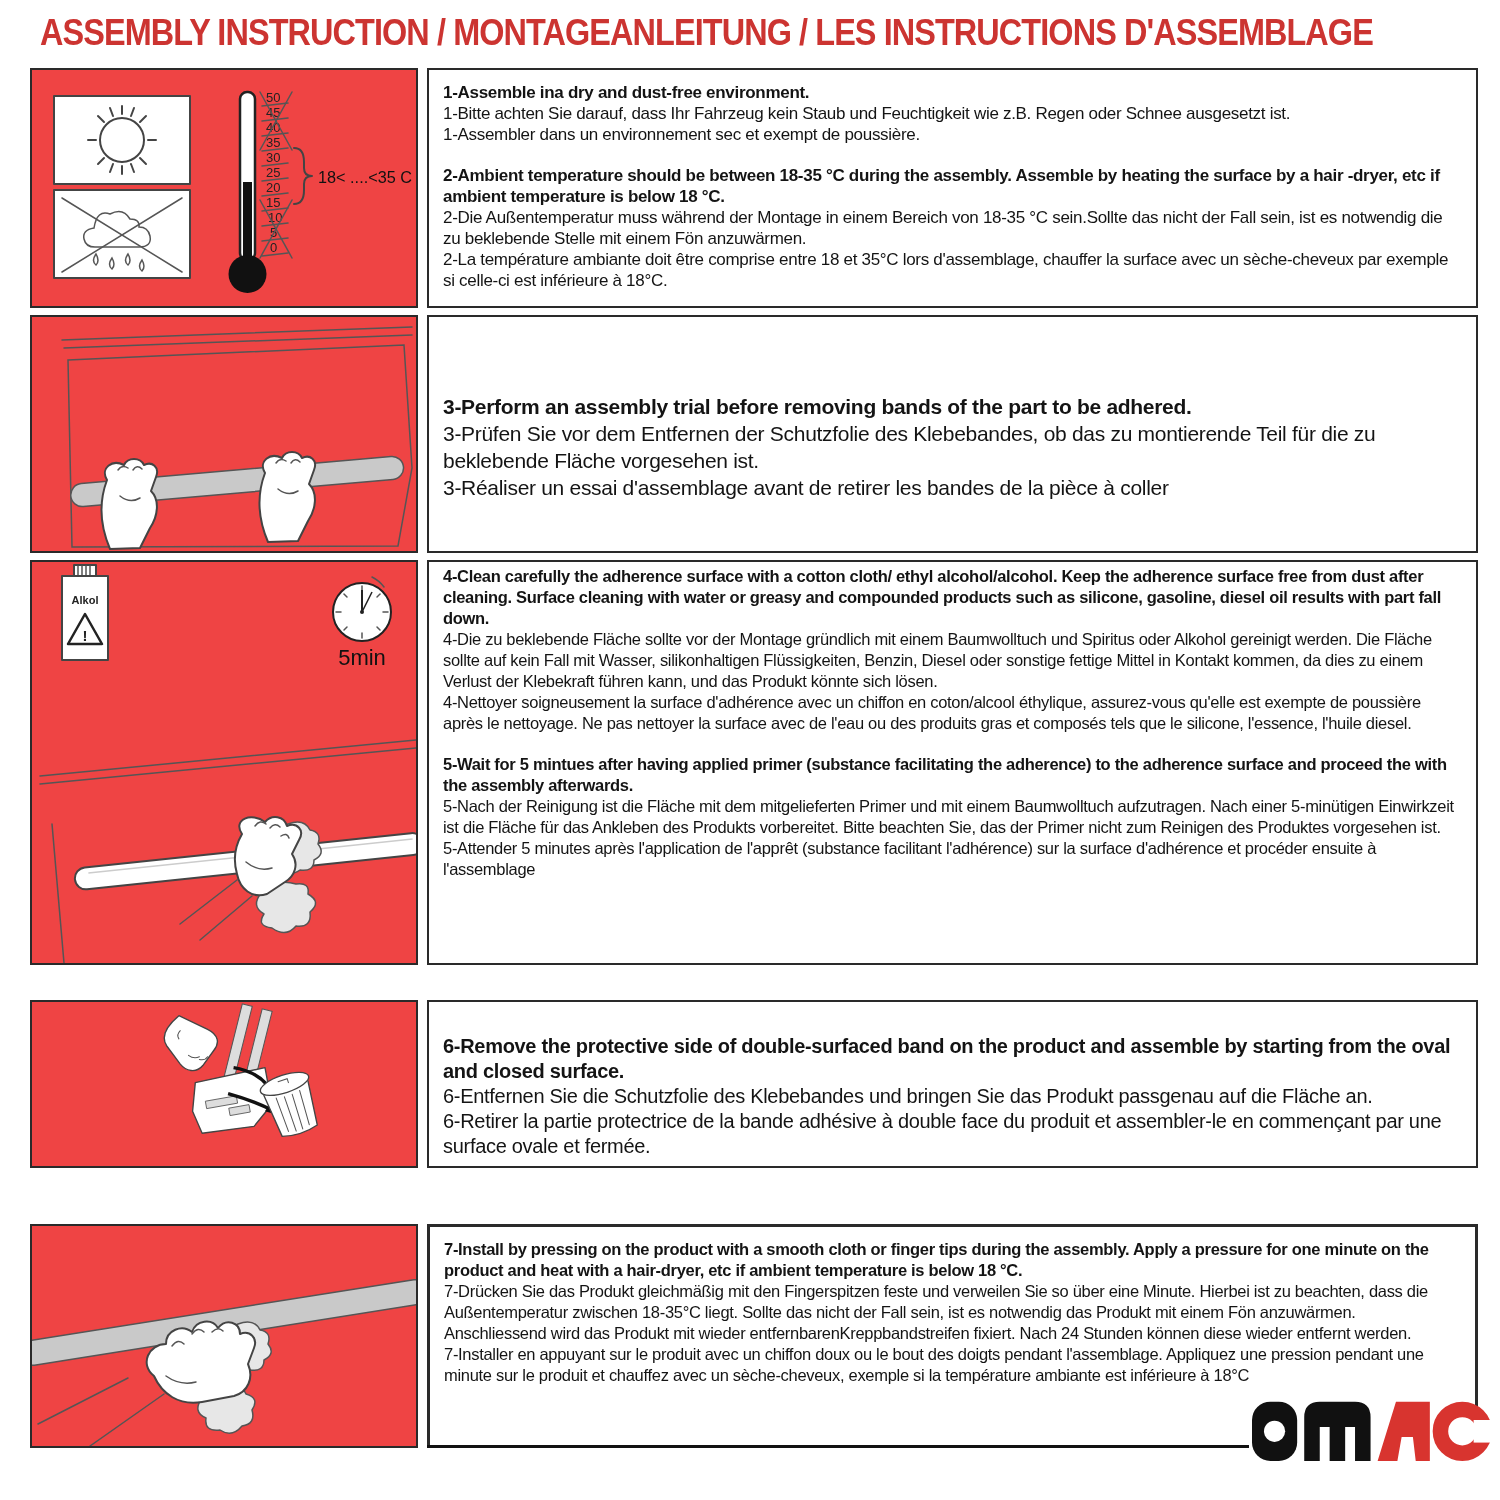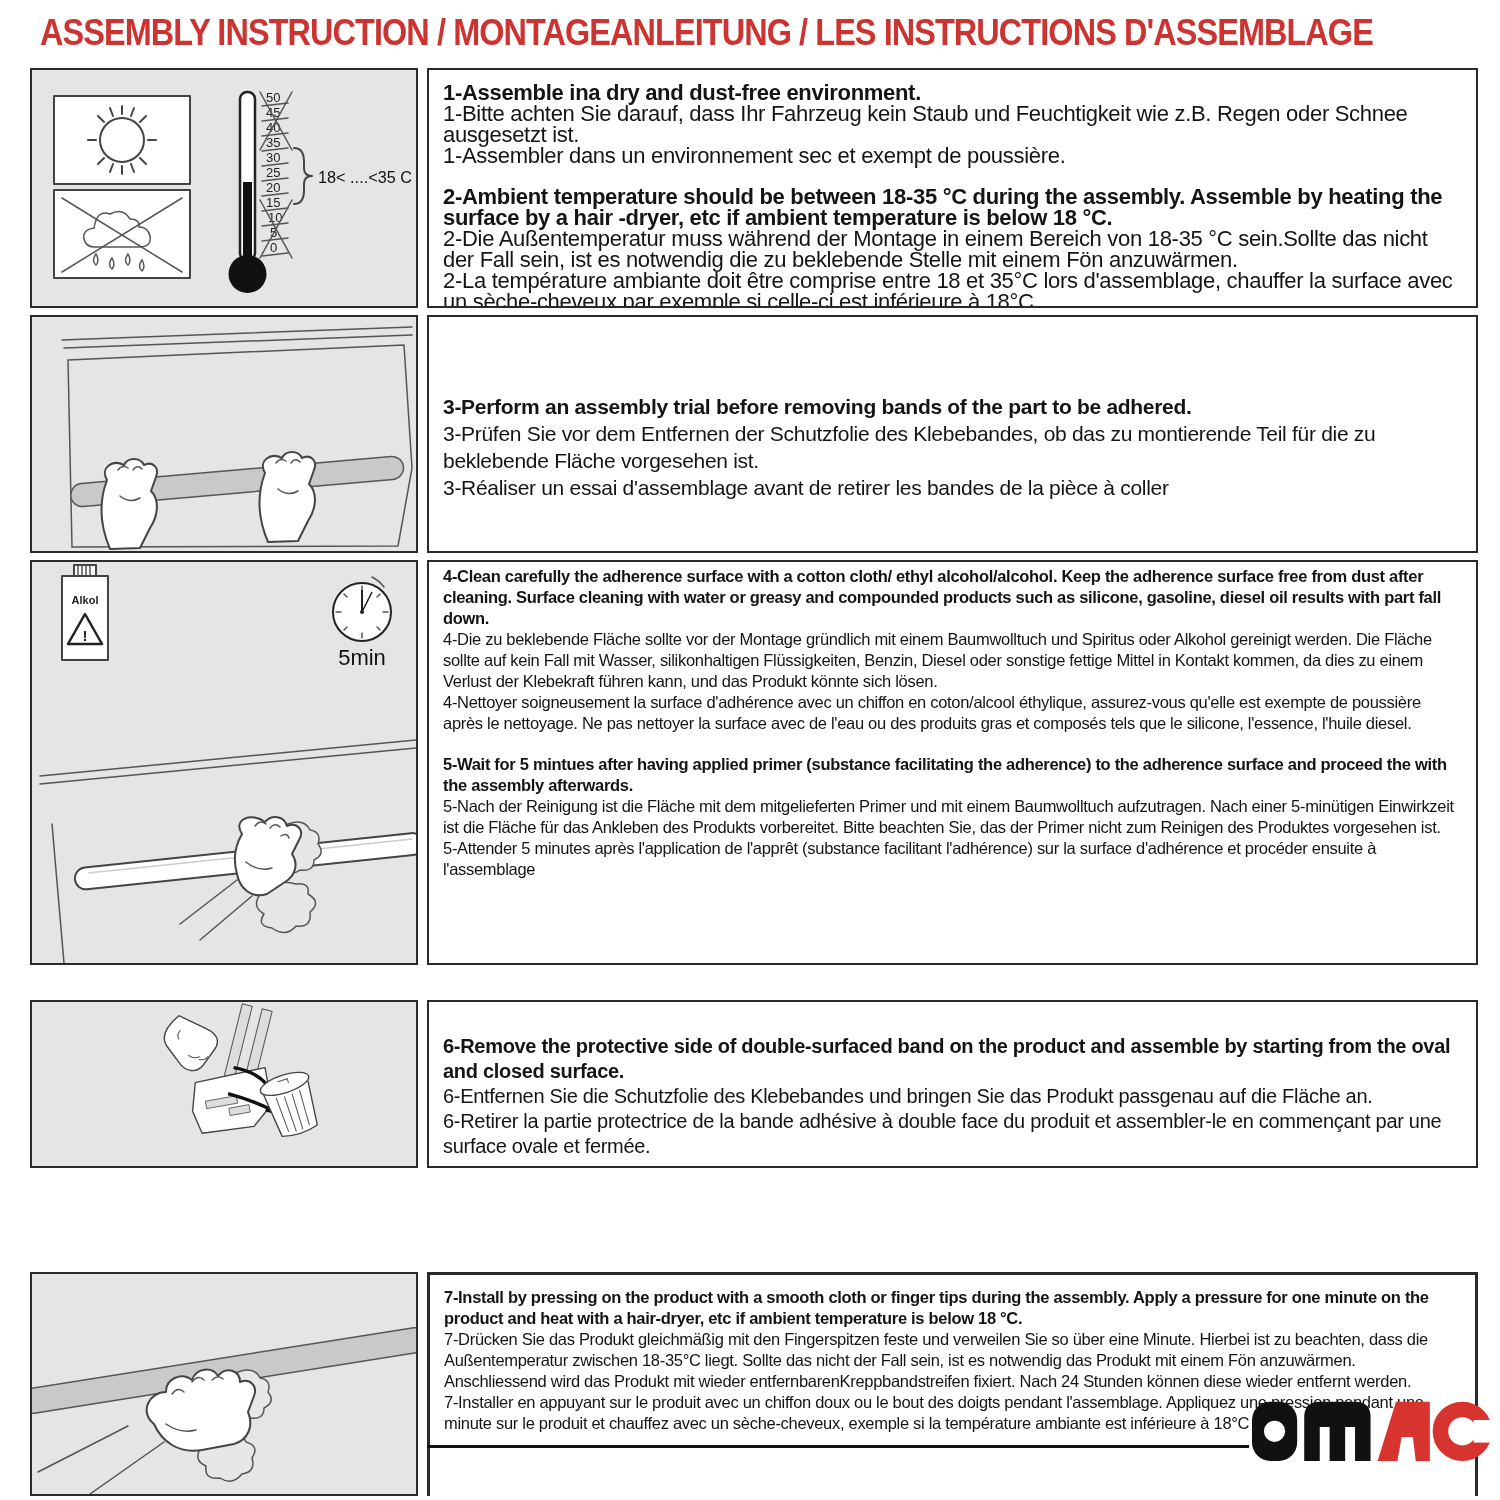--- a/index.html
+++ b/index.html
@@ -5,29 +5,29 @@
   html,body{margin:0;padding:0;background:#fff;}
   .page{position:relative;width:1500px;height:1500px;background:#fff;overflow:hidden;
         font-family:"Liberation Sans","DejaVu Sans",sans-serif;color:#141414;}
   .title{position:absolute;left:40px;top:12px;font-size:36px;font-weight:bold;color:#cc3431;
          letter-spacing:-1px;white-space:nowrap;transform:scaleX(0.9);transform-origin:left top;}
   .row{position:absolute;left:30px;width:1448px;display:flex;gap:9px;}
   .r1{top:68px;height:240px;}
   .r2{top:315px;height:238px;}
   .r3{top:560px;height:405px;}
   .r4{top:1000px;height:168px;}
-  .r5{top:1224px;height:224px;margin-top:48px;}
-  .art{width:388px;flex:0 0 388px;border:2px solid #2a2a2a;box-sizing:border-box;background:#e5e5e5;overflow:hidden;}
+  .r5{top:1224px;height:224px;}
+  .art{width:388px;flex:0 0 388px;border:2px solid #2a2a2a;box-sizing:border-box;background:#ef4444;overflow:hidden;}
   .art svg{display:block;width:100%;height:100%;}
   .txt{flex:1;border:2px solid #2a2a2a;box-sizing:border-box;background:#fff;overflow:hidden;
        padding:12px 14px;letter-spacing:-0.3px;}
   .txt p{margin:0;}
   .b{font-weight:bold;}
   .gap{margin-top:20px !important;}
-  .t-sm{font-size:22px;line-height:21px;}
+  .t-sm{font-size:17px;line-height:21px;}
   .t-xs{font-size:16.5px;line-height:21px;padding-top:4px;}
   .t-lg{font-size:21px;line-height:27px;padding-top:76px;}
   .t-md{font-size:20px;line-height:25px;padding-top:32px;}
   .r5txt{border-width:3px;border-bottom:none;font-size:16.5px;line-height:21px;}
   .r5line{position:absolute;left:427px;top:1445px;width:822px;height:3px;background:#111;}
   .logo{position:absolute;left:1252px;top:1396px;width:240px;height:96px;}
   .ink{stroke:#444;fill:none;stroke-width:2;stroke-linecap:round;stroke-linejoin:round;}
   .ink15{stroke:#555;fill:none;stroke-width:1.5;stroke-linecap:round;}
   .fillw{fill:#fff;stroke:#444;stroke-width:2;stroke-linejoin:round;}
   .fillg{fill:#c9c9c9;stroke:#555;stroke-width:1.5;}

